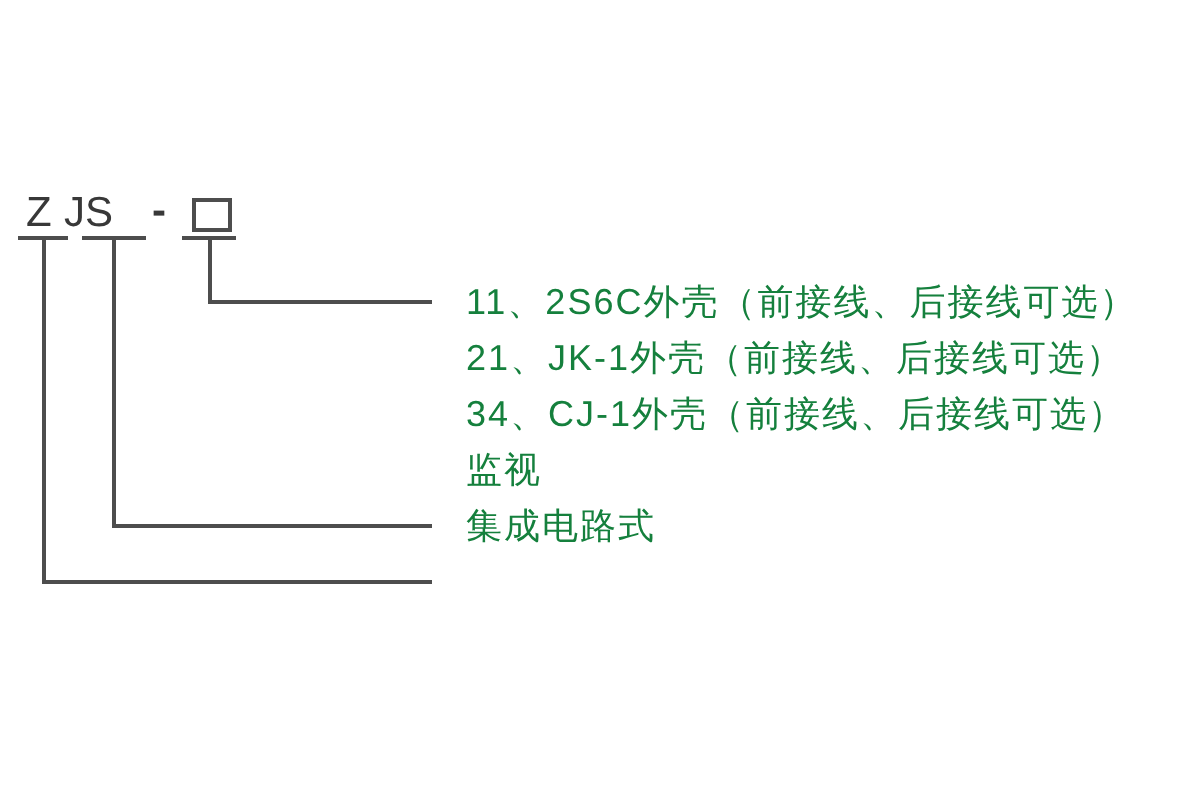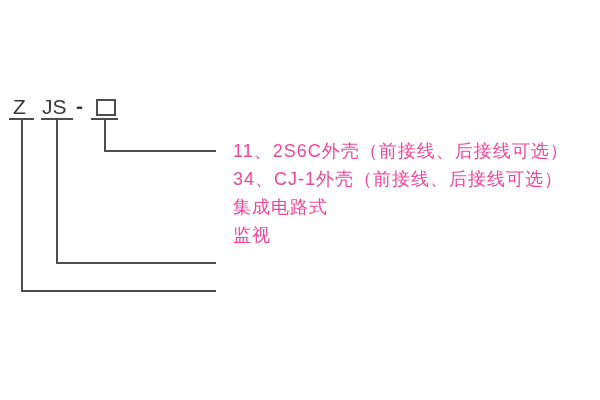--- a/index.html
+++ b/index.html
@@ -47,50 +47,51 @@
   .hl-box { left: 104px; top: 150px; width: 112px; height: 2px; }
   .hl-js  { left: 56px;  top: 262px; width: 160px; height: 2px; }
   .hl-z   { left: 21px;  top: 290px; width: 195px; height: 2px; }
   
   .legend {
     position: absolute;
     left: 233px;
     top: 137px;
     font-size: 18px;
     letter-spacing: 1px;
-    color: #ec4899;
+    color: #15803d;
   }
   .legend-row {
     height: 28px;
     line-height: 28px;
     white-space: nowrap;
   }
 </style>
 </head>
 <body>
 
 <div id="canvas">
 
   <span class="code-char" style="left:13px; top:96px;">Z</span>
-  <span class="code-char" style="left:42px; top:96px;">JS</span>
+  <span class="code-char" style="left:32px; top:96px;">JS</span>
   <span class="code-char" style="left:76px; top:95px; font-weight:700;">-</span>
   <span class="placeholder-box"></span>
 
   <div class="line ul-z"></div>
   <div class="line ul-js"></div>
   <div class="line ul-box"></div>
 
   <div class="line vl-z"></div>
   <div class="line vl-js"></div>
   <div class="line vl-box"></div>
 
   <div class="line hl-box"></div>
   <div class="line hl-js"></div>
   <div class="line hl-z"></div>
 
   <div class="legend">
     <div class="legend-row">11、2S6C外壳（前接线、后接线可选）</div>
+    <div class="legend-row">21、JK-1外壳（前接线、后接线可选）</div>
     <div class="legend-row">34、CJ-1外壳（前接线、后接线可选）</div>
+    <div class="legend-row">监视</div>
     <div class="legend-row">集成电路式</div>
-    <div class="legend-row">监视</div>
   </div>
 
 </div>
 
 </body></html>

